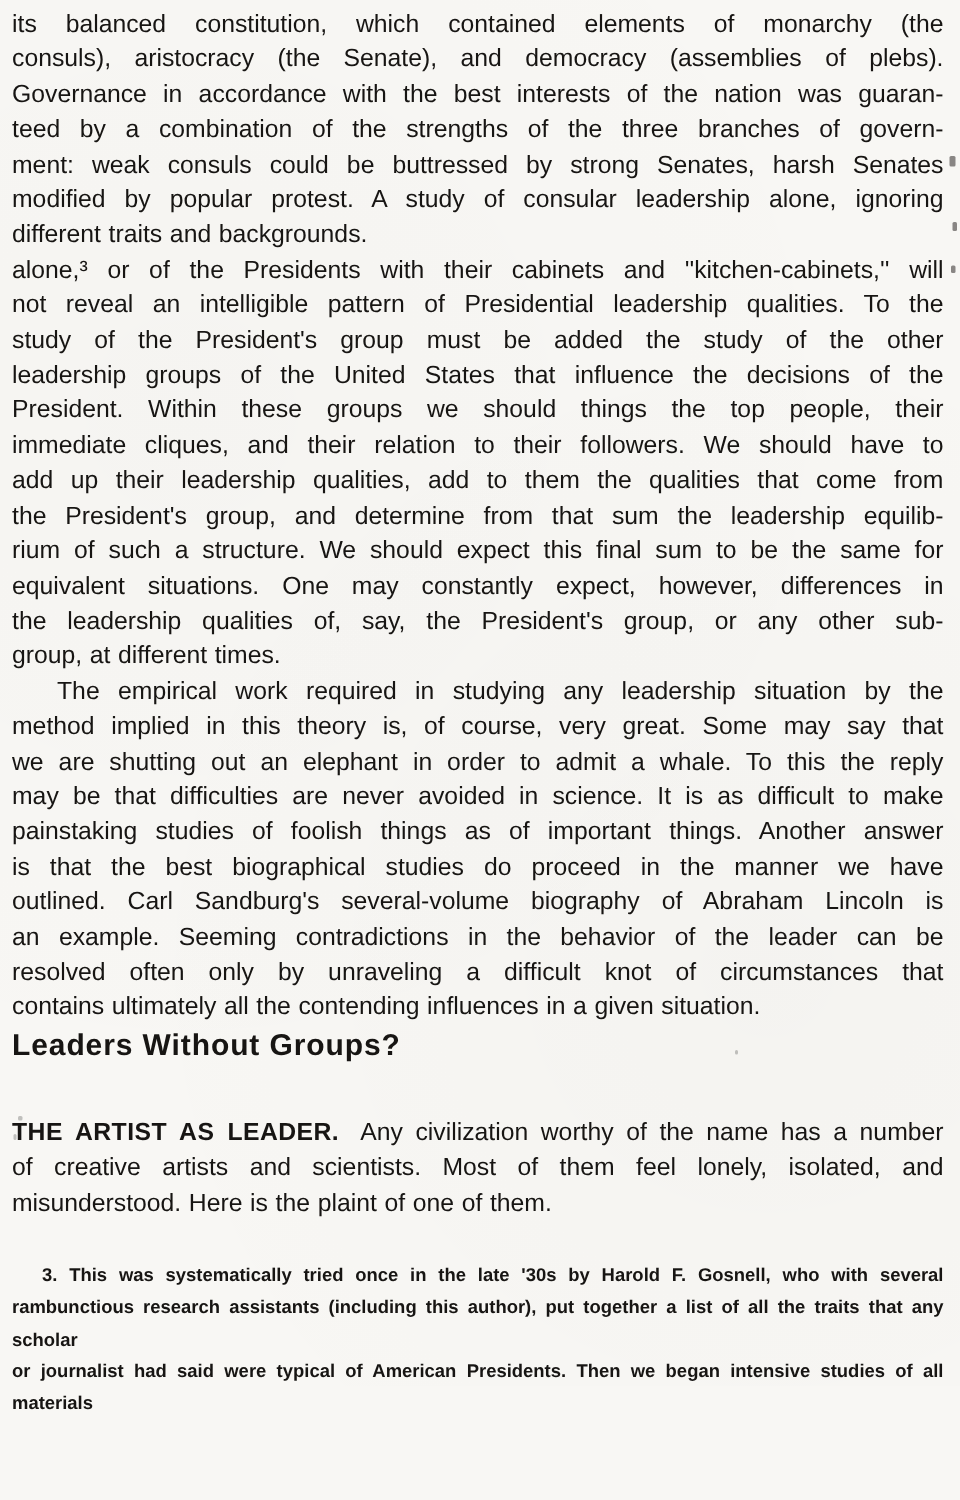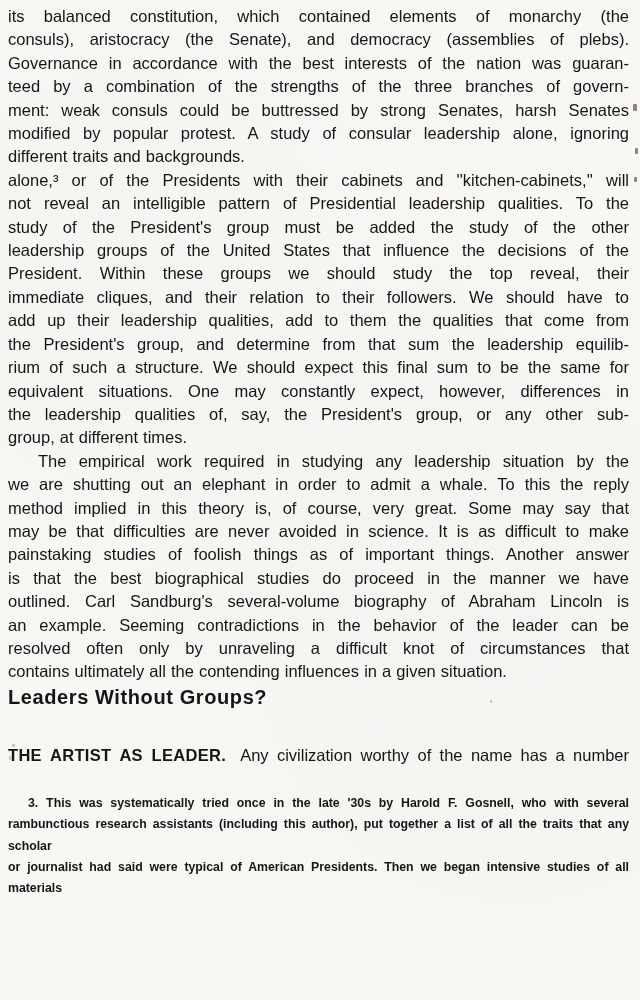--- a/index.html
+++ b/index.html
@@ -67,48 +67,52 @@
         <div class="line">ment: weak consuls could be buttressed by strong Senates, harsh Senates</div>
         <div class="line">modified by popular protest. A study of consular leadership alone, ignoring</div>
         <div class="line last">different traits and backgrounds.</div>
       </div>
 
     <div class="para">
         <div class="line">alone,³ or of the Presidents with their cabinets and ''kitchen-cabinets,'' will</div>
         <div class="line">not reveal an intelligible pattern of Presidential leadership qualities. To the</div>
         <div class="line">study of the President's group must be added the study of the other</div>
         <div class="line">leadership groups of the United States that influence the decisions of the</div>
-        <div class="line">President. Within these groups we should study the top reveal, their</div>
+        <div class="line">President. Within these groups we should things the top people, their</div>
         <div class="line">immediate cliques, and their relation to their followers. We should have to</div>
         <div class="line">add up their leadership qualities, add to them the qualities that come from</div>
         <div class="line">the President's group, and determine from that sum the leadership equilib-</div>
         <div class="line">rium of such a structure. We should expect this final sum to be the same for</div>
         <div class="line">equivalent situations. One may constantly expect, however, differences in</div>
         <div class="line">the leadership qualities of, say, the President's group, or any other sub-</div>
         <div class="line last">group, at different times.</div>
       </div>
 
     <div class="para">
         <div class="line indent">The empirical work required in studying any leadership situation by the</div>
+        <div class="line">method implied in this theory is, of course, very great. Some may say that</div>
         <div class="line">we are shutting out an elephant in order to admit a whale. To this the reply</div>
-        <div class="line">method implied in this theory is, of course, very great. Some may say that</div>
         <div class="line">may be that difficulties are never avoided in science. It is as difficult to make</div>
         <div class="line">painstaking studies of foolish things as of important things. Another answer</div>
         <div class="line">is that the best biographical studies do proceed in the manner we have</div>
         <div class="line">outlined. Carl Sandburg's several-volume biography of Abraham Lincoln is</div>
         <div class="line">an example. Seeming contradictions in the behavior of the leader can be</div>
         <div class="line">resolved often only by unraveling a difficult knot of circumstances that</div>
         <div class="line last">contains ultimately all the contending influences in a given situation.</div>
       </div>
   </div>
 
   <div class="section-heading">Leaders Without Groups?</div>
 
   <div class="artist-block bodytext">
     <div class="line"><b>THE ARTIST AS LEADER.</b><span class="runin-gap"></span><span>Any civilization worthy of the name has a number</span></div>
+    <div>
+        <div class="line">of creative artists and scientists. Most of them feel lonely, isolated, and</div>
+        <div class="line last">misunderstood. Here is the plaint of one of them.</div>
+      </div>
   </div>
 
   <div class="footnote">
       <div class="line indent">3. This was systematically tried once in the late '30s by Harold F. Gosnell, who with several</div>
       <div class="line">rambunctious research assistants (including this author), put together a list of all the traits that any scholar</div>
       <div class="line">or journalist had said were typical of American Presidents. Then we began intensive studies of all materials</div>
     </div>
 
   <div class="speck" style="left:633px; top:104px; width:4px; height:7px;"></div>
   <div class="speck" style="left:635px; top:148px; width:3px; height:6px;"></div>

